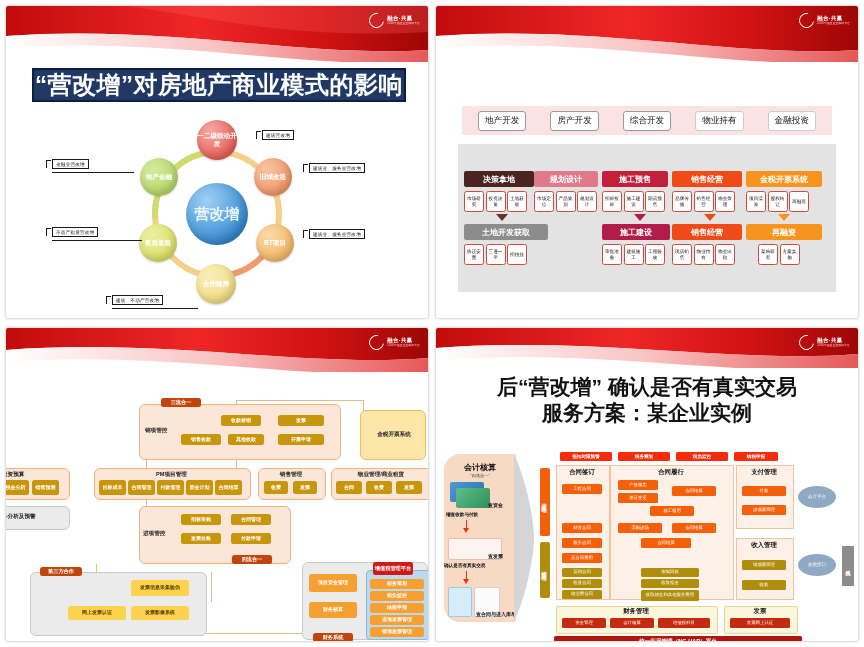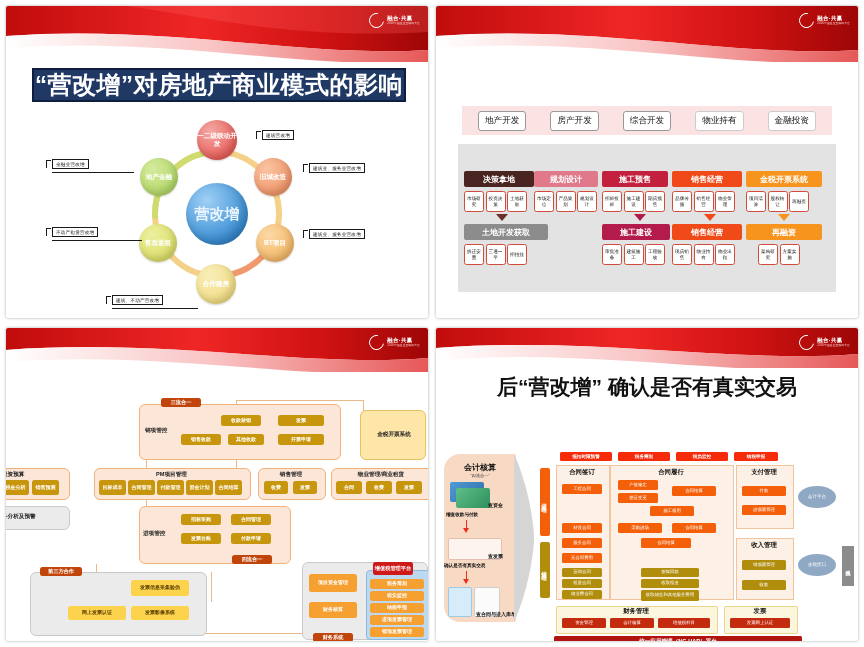--- a/index.html
+++ b/index.html
@@ -556,20 +556,21 @@
         <span class="ltxt">
           <span class="l1">融合·共赢</span>
           <span class="l2">2016中国企业互联网大会</span>
         </span>
       </div>
     </div>
     <div class="corner c-br"></div>
 
     <div class="title-4" style="top:46px;">
       <div>后“营改增” 确认是否有真实交易</div>
+      <div>服务方案：某企业实例</div>
     </div>
 
     <div class="s4wrap">
 
       <div class="taxpanel"></div>
       <div class="tp-title" style="left:8px;top:12px;width:72px;"><span>会计核算</span></div>
       <div class="tp-sub" style="left:8px;top:23px;width:72px;"><span>“四流合一”</span></div>
 
       <div class="card" style="left:14px;top:32px;width:34px;height:20px;background:linear-gradient(135deg,#4f9ad6,#2f6fa8);border-radius:2px;"></div>
       <div class="card" style="left:20px;top:38px;width:34px;height:20px;background:linear-gradient(135deg,#5fbf8a,#2f8f5a);border-radius:2px;"></div>

